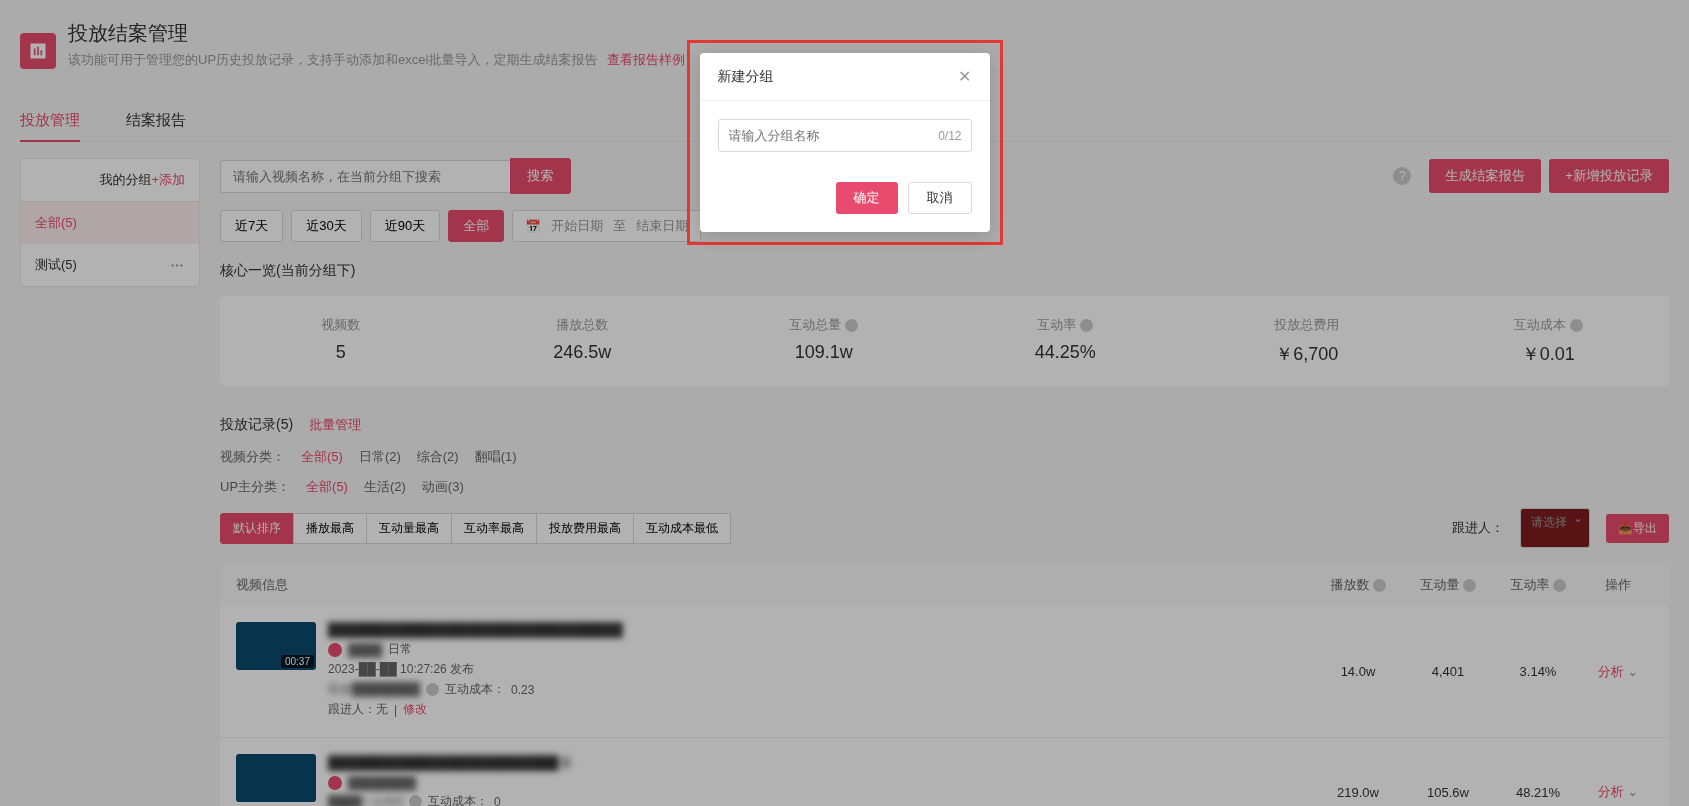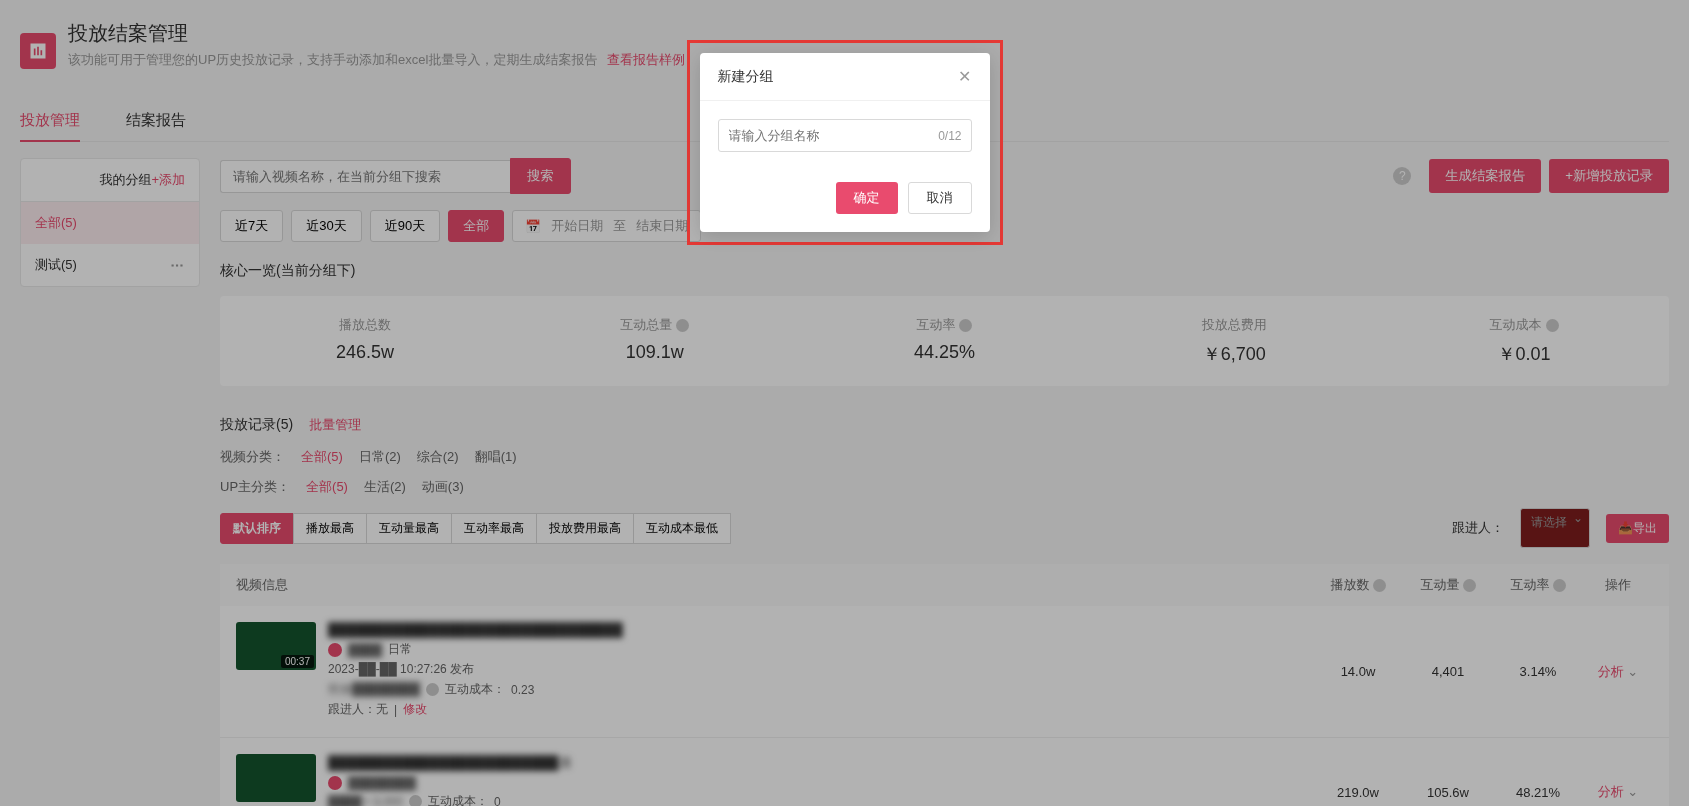--- a/index.html
+++ b/index.html
@@ -258,21 +258,20 @@
     .sort-btn {
       padding: 6px 12px;
       border: 1px solid #d9d9d9;
       background: white;
       cursor: pointer;
       font-size: 12px;
       margin-right: -1px;
     }
     .sort-btn:first-child {
       border-radius: 3px 0 0 3px;
-      font-weight: bold;
     }
     .sort-btn.active {
       background: #e94b6e;
       color: white;
       border-color: #e94b6e;
     }
     .sort-right {
       display: flex;
       align-items: center;
       gap: 16px;
@@ -320,21 +319,21 @@
       align-items: center;
     }
     .video-info {
       flex: 1;
       display: flex;
       gap: 12px;
     }
     .video-thumb {
       width: 80px;
       height: 48px;
-      background: #14532d;
+      background: #0c4a6e;
       border-radius: 3px;
       position: relative;
       flex-shrink: 0;
     }
     .thumb-duration {
       position: absolute;
       bottom: 2px;
       right: 2px;
       background: rgba(0,0,0,0.7);
       color: white;
@@ -518,20 +517,26 @@
         <div class="date-picker">
           <span>📅</span>
           <span>开始日期</span>
           <span>至</span>
           <span>结束日期</span>
         </div>
       </div>
 
       <div class="section-title">核心一览(当前分组下)</div>
       <div class="stats-row">
+        <div class="stat-card">
+          <div class="stat-label">
+              <span>视频数</span>
+            </div>
+          <div class="stat-value">5</div>
+        </div>
         <div class="stat-card">
           <div class="stat-label">
               <span>播放总数</span>
             </div>
           <div class="stat-value">246.5w</div>
         </div>
         <div class="stat-card">
           <div class="stat-label">
               <span>互动总量</span>
               <span class="info-icon"></span>

